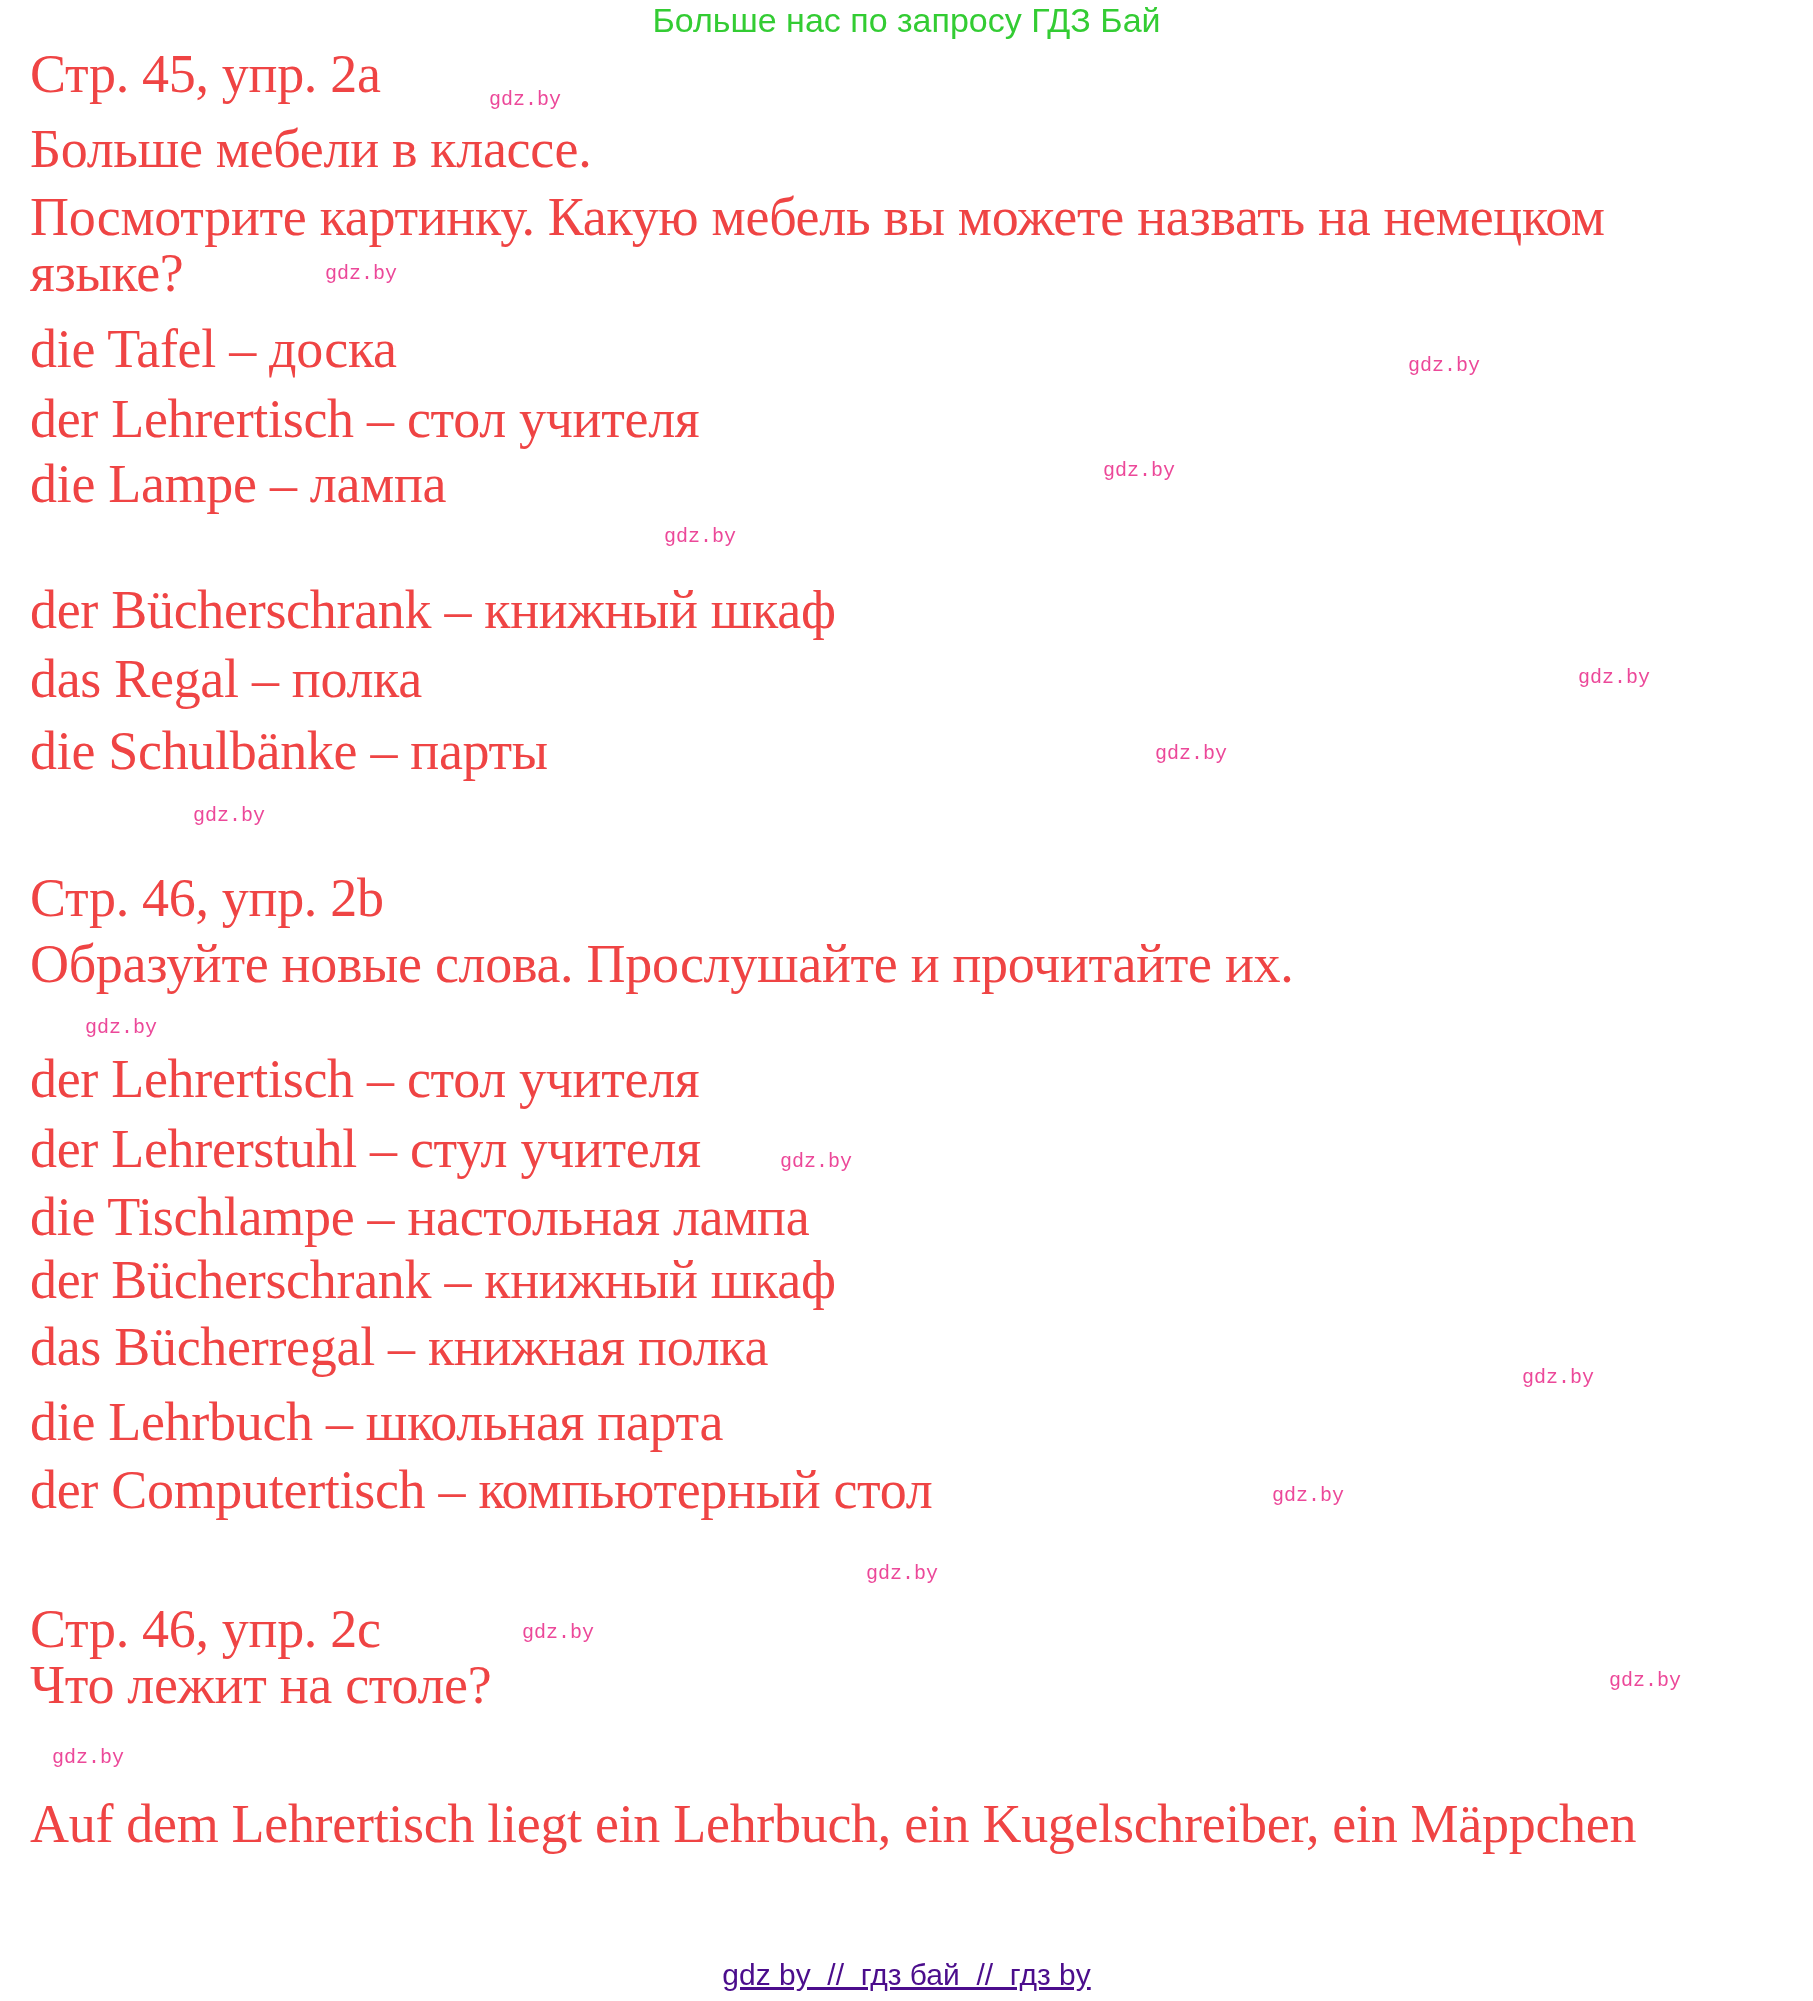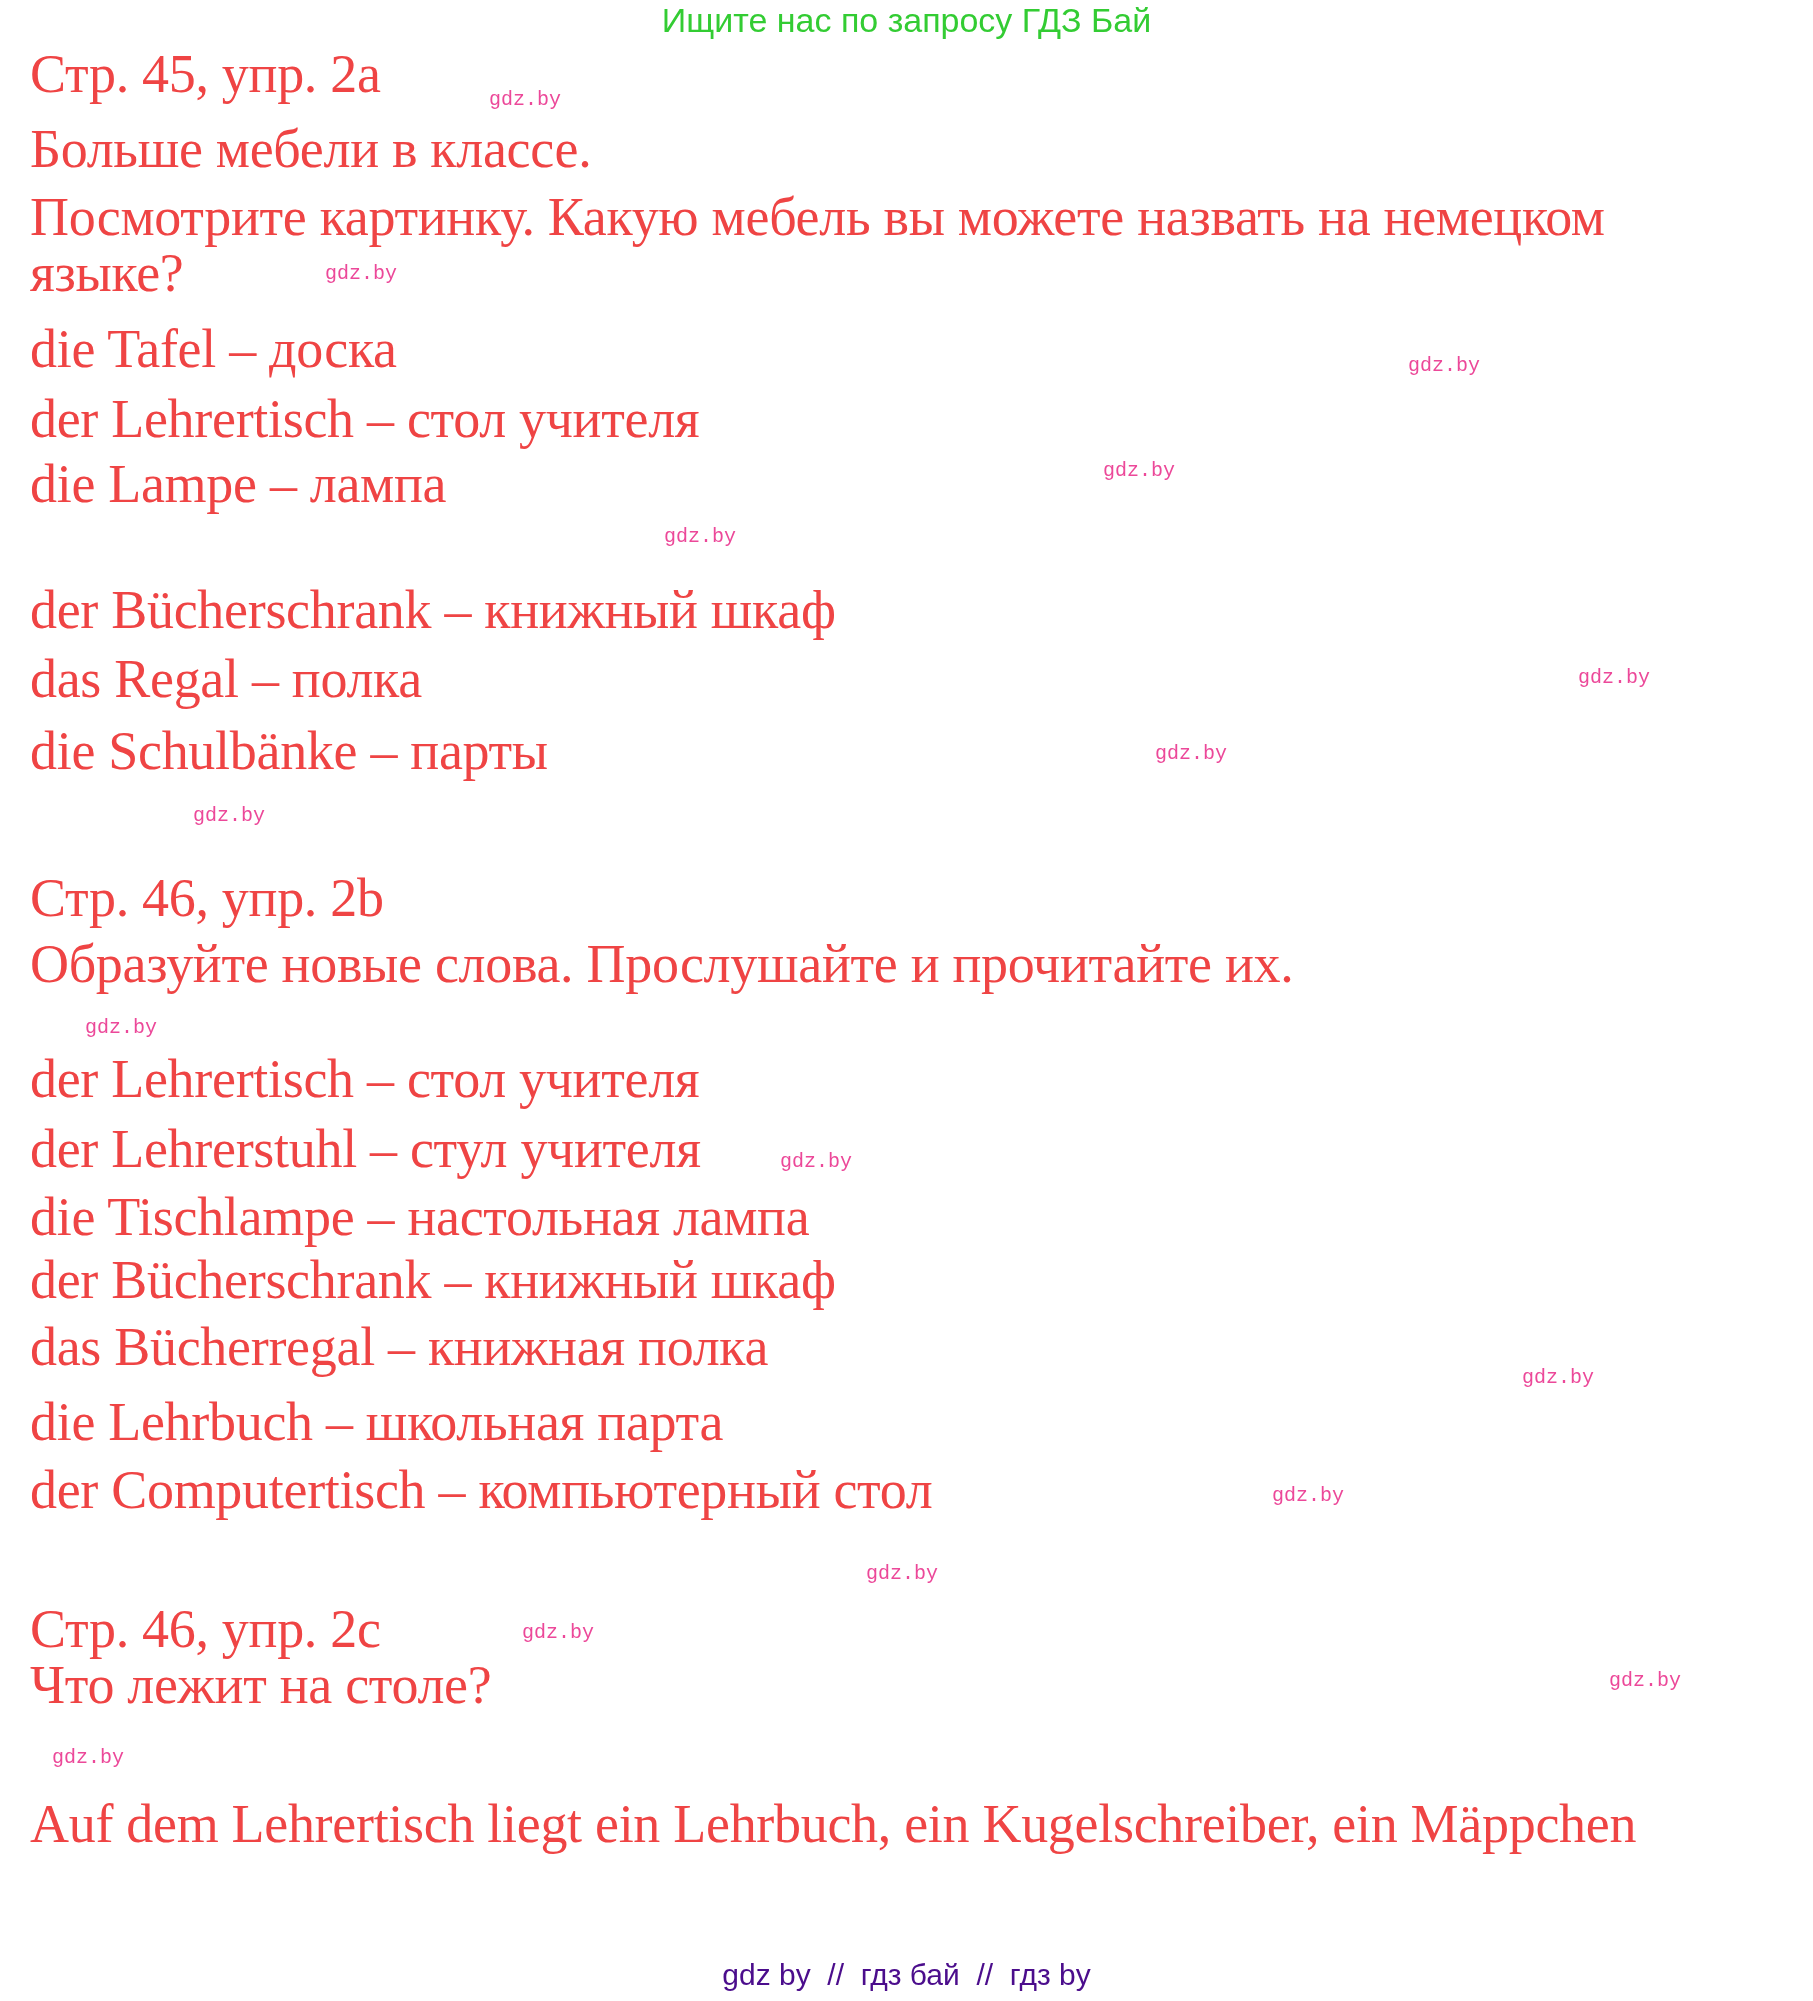--- a/index.html
+++ b/index.html
@@ -48,28 +48,29 @@
     position: absolute;
     top: 1958px;
     left: 0;
     right: 0;
     text-align: center;
     font-family: "Liberation Sans", sans-serif;
     font-size: 30px;
     line-height: 1.1;
     color: #4b0d8c;
     white-space: pre;
+    text-decoration: underline;
   }
 </style>
 </head>
 <body>
 
 <div id="page">
 
-  <div class="banner">Ищите нас по запросу ГДЗ Бай</div>
+  <div class="banner">Больше нас по запросу ГДЗ Бай</div>
 
   <div class="line" style="top:47px">Стр. 45, упр. 2a</div>
   <div class="line" style="top:122px">Больше мебели в классе.</div>
   <div class="line" style="top:190px">Посмотрите картинку. Какую мебель вы можете назвать на немецком</div>
   <div class="line" style="top:246px">языке?</div>
   <div class="line" style="top:322px">die Tafel – доска</div>
   <div class="line" style="top:392px">der Lehrertisch – стол учителя</div>
   <div class="line" style="top:457px">die Lampe – лампа</div>
   <div class="line" style="top:583px">der Bücherschrank – книжный шкаф</div>
   <div class="line" style="top:652px">das Regal – полка</div>

